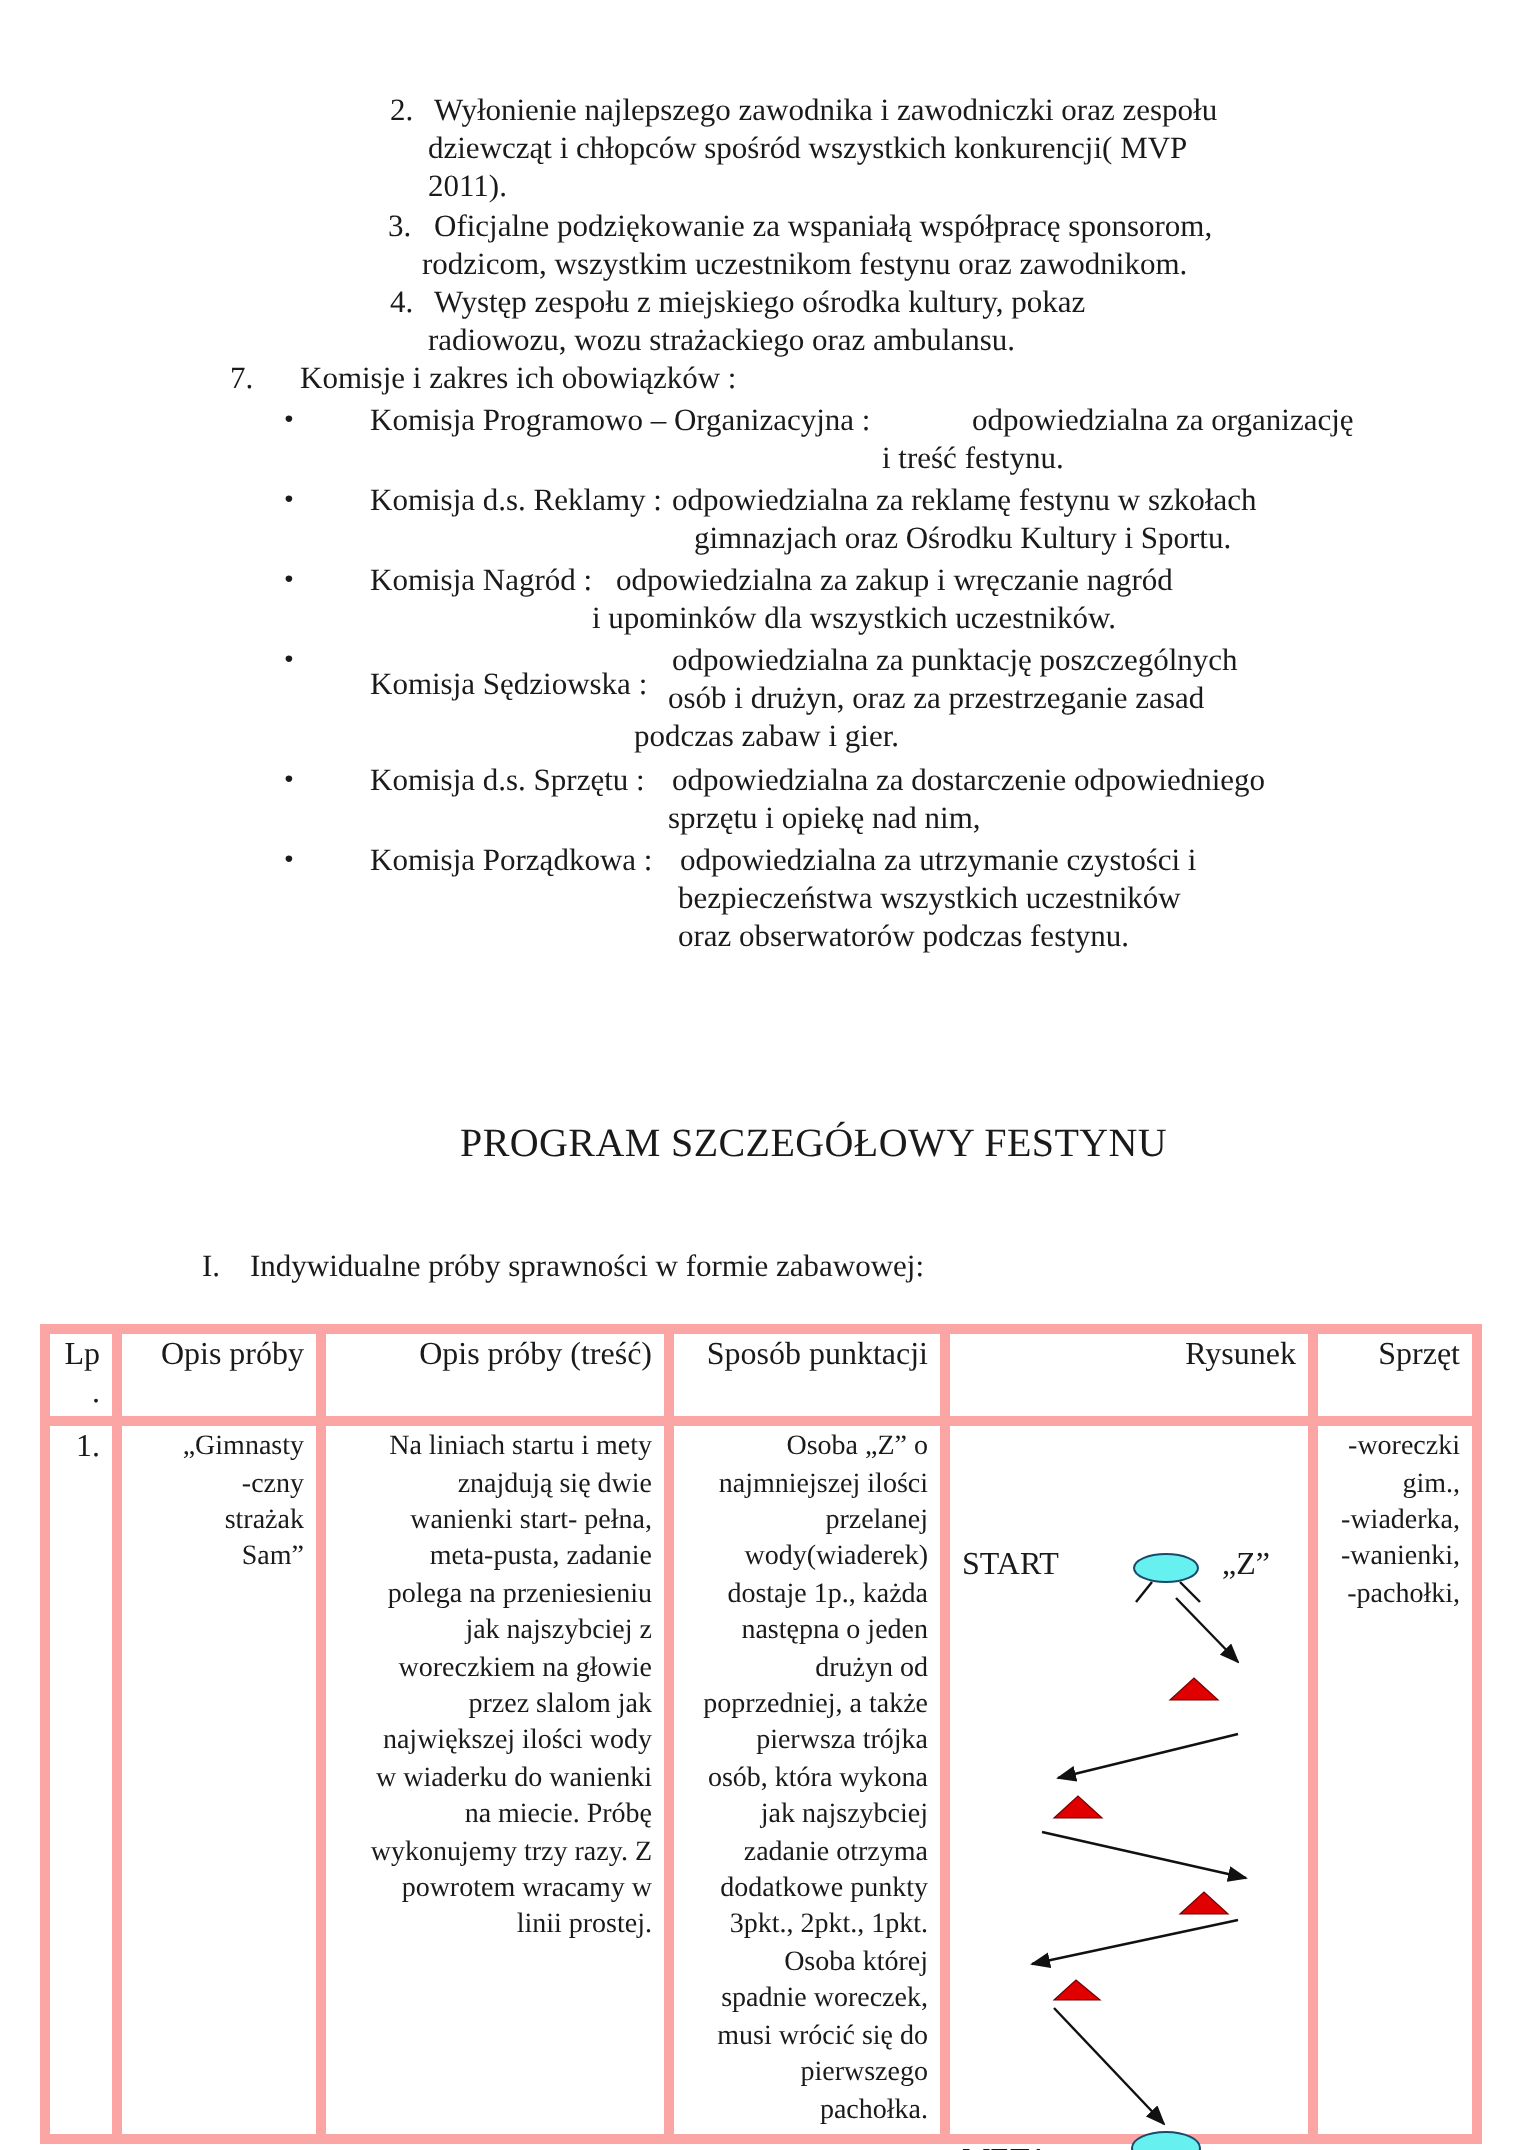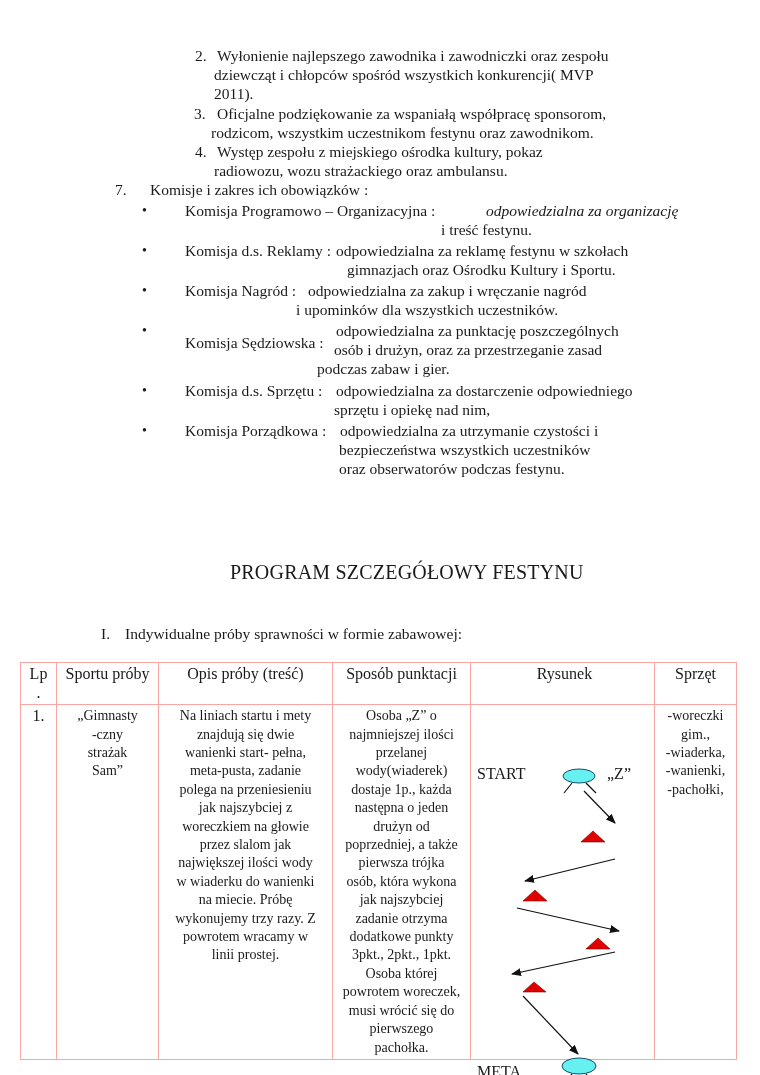--- a/index.html
+++ b/index.html
@@ -9,21 +9,21 @@
       color: #1a1a1a; font-size: 15.5px;
     }
     .abs { position: absolute; white-space: nowrap; line-height: 19px; }
     .bullet { position: absolute; font-size: 14px; }
     .title { font-size: 20px; letter-spacing: 0.2px; }
     table.prog {
       position: absolute; left: 20px; top: 662px; width: 716px;
       border-collapse: collapse; table-layout: fixed;
     }
     table.prog td, table.prog th {
-      border: 1px solid #fca5a5; vertical-align: top; text-align: center;
+      border: 5px solid #fca5a5; vertical-align: top; text-align: right;
       font-weight: normal; padding: 2px 6px; line-height: 18.6px; font-size: 15px;
     }
     table.prog th { height: 36px; font-size: 16px; }
     .cell-small { font-size: 14px !important; line-height: 18.4px !important; }
     .drawing { position: relative; padding: 0 !important; }
     .drawing svg { position: absolute; left: 0; top: 0; overflow: visible; }
     .lbl { font-family: "Liberation Serif", serif; font-size: 16px; fill: #1a1a1a; }
   </style>
 </head>
 <body>
@@ -42,21 +42,21 @@
   <div class="abs" style="left:217px;top:142px;">Występ zespołu z miejskiego ośrodka kultury, pokaz</div>
   <div class="abs" style="left:214px;top:161px;text-align:center;">radiowozu, wozu strażackiego oraz ambulansu.</div>
 </div>
 
 <div>
   <div class="abs" style="left:115px;top:180px;">7.</div>
   <div class="abs" style="left:150px;top:180px;">Komisje i zakres ich obowiązków :</div>
 
   <div class="abs bullet" style="left:142px;top:201px;">•</div>
   <div class="abs" style="left:185px;top:201px;">Komisja Programowo – Organizacyjna :</div>
-  <div class="abs" style="left:486px;top:201px;font-style:italic;">odpowiedzialna za organizację</div>
+  <div class="abs" style="left:486px;top:201px;">odpowiedzialna za organizację</div>
   <div class="abs" style="left:441px;top:220px;">i treść festynu.</div>
 
   <div class="abs bullet" style="left:142px;top:241px;">•</div>
   <div class="abs" style="left:185px;top:241px;">Komisja d.s. Reklamy :</div>
   <div class="abs" style="left:336px;top:241px;">odpowiedzialna za reklamę festynu w szkołach</div>
   <div class="abs" style="left:347px;top:260px;">gimnazjach oraz Ośrodku Kultury i Sportu.</div>
 
   <div class="abs bullet" style="left:142px;top:281px;">•</div>
   <div class="abs" style="left:185px;top:281px;">Komisja Nagród :</div>
   <div class="abs" style="left:308px;top:281px;">odpowiedzialna za zakup i wręczanie nagród</div>
@@ -90,21 +90,21 @@
     <col style="width:36px">
       <col style="width:102px">
       <col style="width:174px">
       <col style="width:138px">
       <col style="width:184px">
       <col style="width:82px">
   </colgroup>
   <tbody>
       <tr>
     <th><span>Lp</span><br><span>.</span></th>
-    <th>Sportu próby</th>
+    <th>Opis próby</th>
     <th>Opis próby (treść)</th>
     <th>Sposób punktacji</th>
     <th style="padding-left:10px;"><span>Rysunek</span></th>
     <th>Sprzęt</th>
   </tr>
   <tr style="height:337px;">
     <td style="font-size:16px;">1.</td>
     <td class="cell-small" id="cell-name">
           <div>„Gimnasty</div>
           <div>-czny</div>
@@ -136,21 +136,21 @@
           <div>następna o jeden</div>
           <div>drużyn od</div>
           <div>poprzedniej, a także</div>
           <div>pierwsza trójka</div>
           <div>osób, która wykona</div>
           <div>jak najszybciej</div>
           <div>zadanie otrzyma</div>
           <div>dodatkowe punkty</div>
           <div>3pkt., 2pkt., 1pkt.</div>
           <div>Osoba której</div>
-          <div>powrotem woreczek,</div>
+          <div>spadnie woreczek,</div>
           <div>musi wrócić się do</div>
           <div>pierwszego</div>
           <div>pachołka.</div>
         </td>
     <td class="drawing">
       <svg width="184" height="400">
         <defs>
           <marker id="ah" markerWidth="10" markerHeight="8" refX="9" refY="4" orient="auto" markerUnits="userSpaceOnUse">
             <path d="M0,0 L10,4 L0,8 z" fill="#111"></path>
           </marker>

